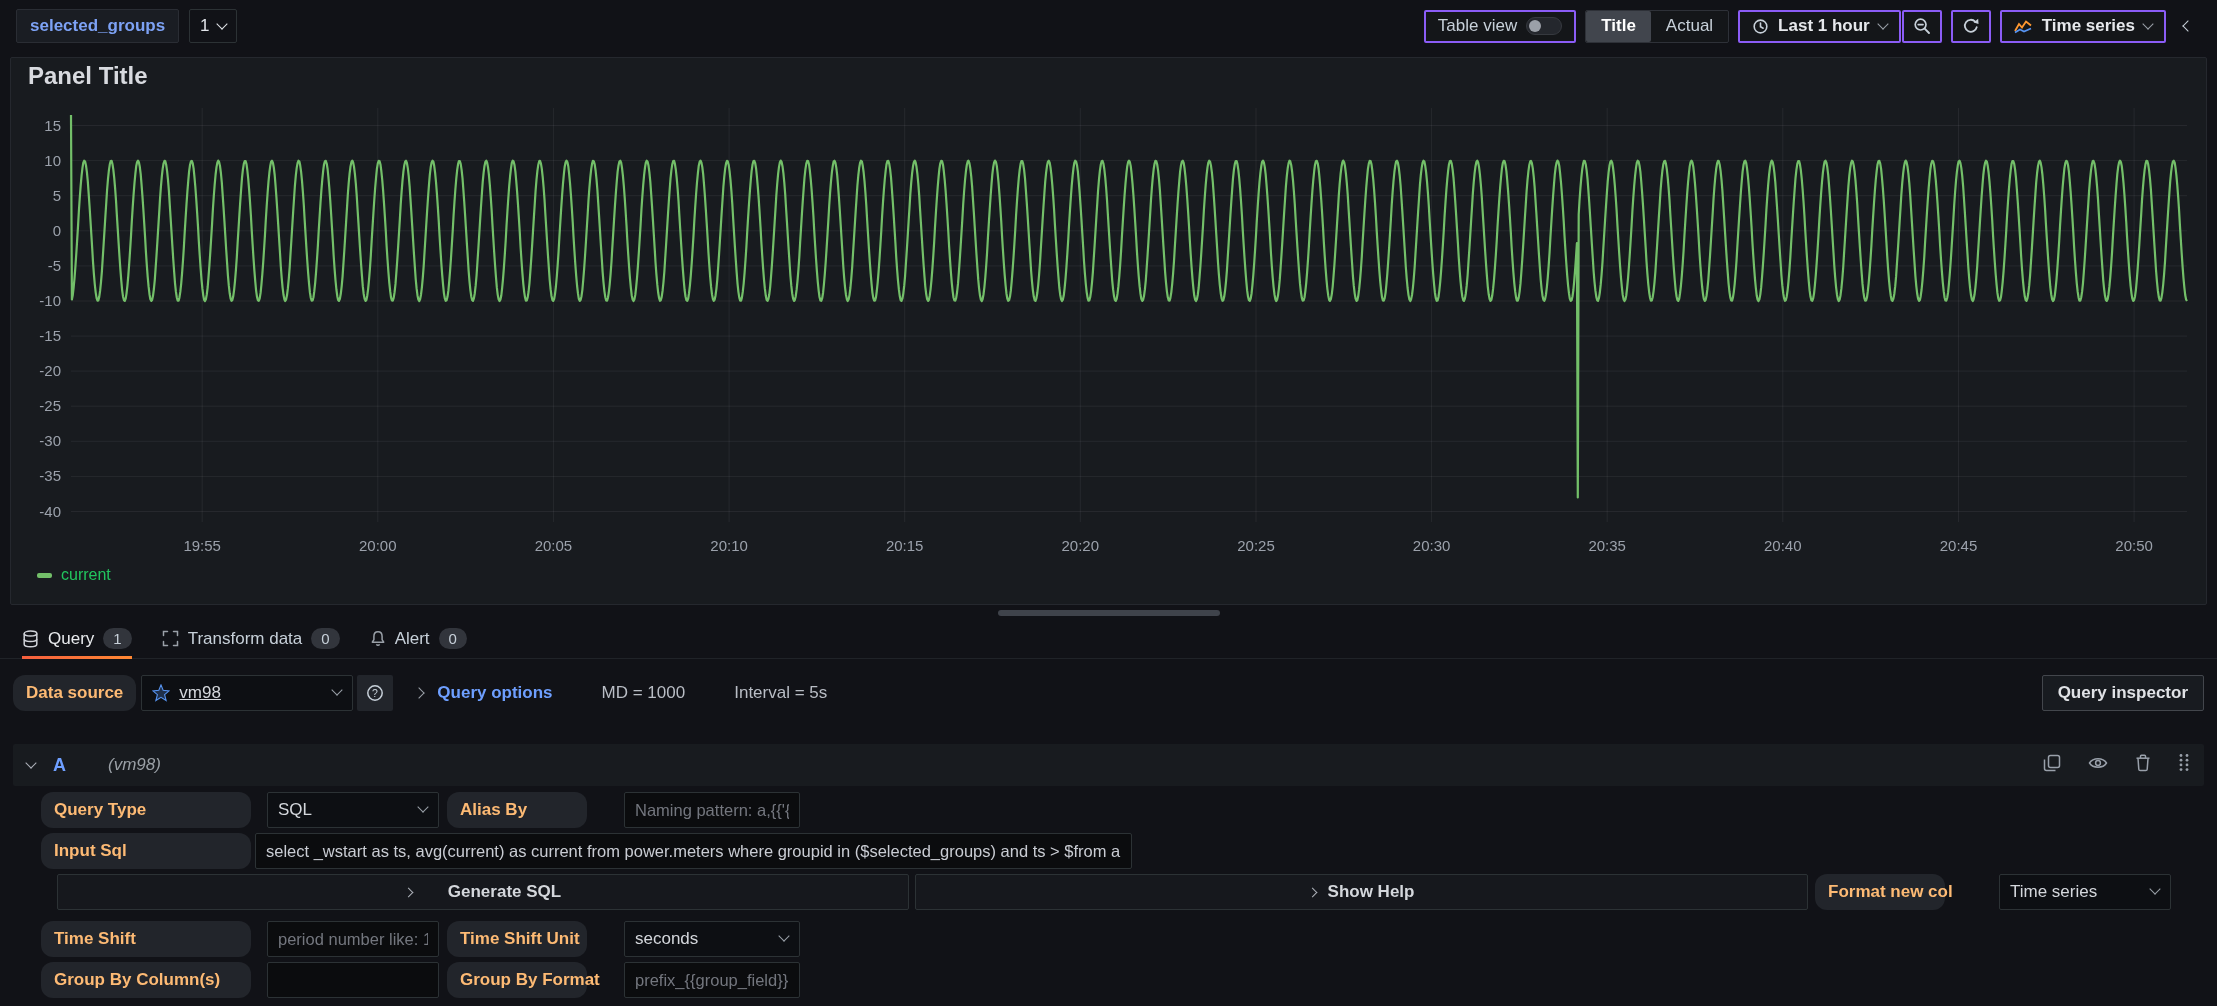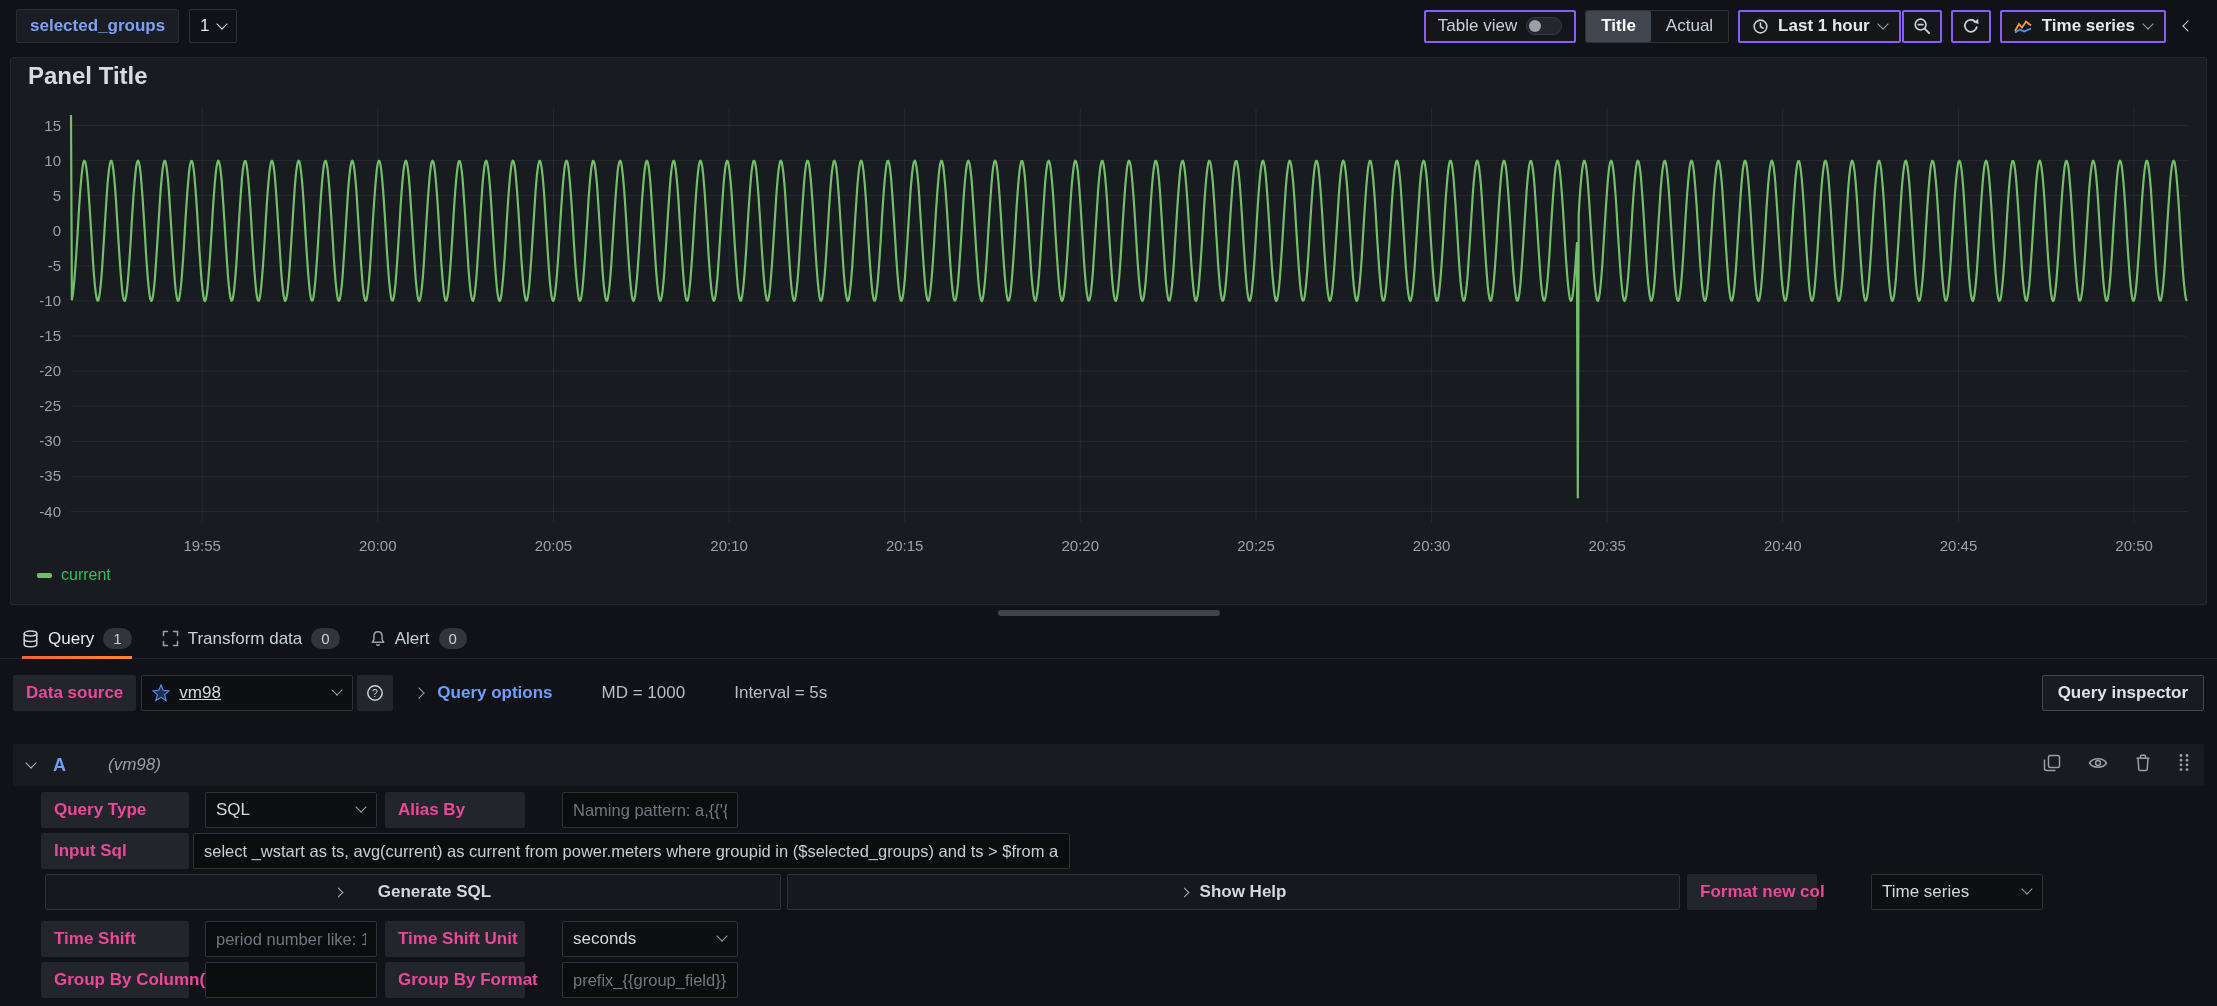--- a/index.html
+++ b/index.html
@@ -59,22 +59,22 @@
   .tabs { margin-top:3px; height:40px; display:flex; align-items:stretch; gap:30px;
           padding:0 0 0 22px; border-bottom:1px solid #202328; }
   .tab { display:flex; align-items:center; gap:9px; color:#c7d0d9; position:relative; }
   .tab.active { color:#e9ebee; }
   .tab.active::after { content:""; position:absolute; left:0; right:0; bottom:-1px; height:3px;
                        background:linear-gradient(90deg,#F55F3E 0%,#FF8833 100%); }
   .badge { background:#32353c; border-radius:11px; padding:2px 10px; font-size:15px; color:#c7d0d9; }
 
   
   .ds-row { margin:16px 13px 0; display:flex; align-items:center; height:36px; }
-  .field-label { background:#22252b; color:#ec4899; font-weight:600; display:flex; align-items:center;
-                 padding:0 13px; border-radius:2px; height:36px; white-space:nowrap; }
+  .field-label { background:#22252b; color:#fdba74; font-weight:600; display:flex; align-items:center;
+                 padding:0 13px; border-radius:12px; height:36px; white-space:nowrap; }
   .select { position:relative; display:flex; align-items:center; gap:9px; background:#0d0f13;
             border:1px solid #2c3235; border-radius:2px; height:36px; padding:0 30px 0 10px; color:#d4d7dc; }
   .select .chev { position:absolute; right:11px; top:14px; color:#9aa0a8; }
   .ds-select { width:212px; margin-left:5px;text-decoration:underline; }
   .help-btn { width:36px; height:36px; margin-left:4px; background:#22252b; border-radius:2px;
               display:flex; align-items:center; justify-content:center; }
   .qopts { display:flex; align-items:center; gap:12px; margin-left:22px; }
   .qopts .chev { color:#9aa0a8; margin-right:2px; }
   .link-blue { color:#6e9fff; font-weight:600; }
   .dim-text { color:#b9bdc5; margin-left:14px;padding-left:23px; }
@@ -85,35 +85,35 @@
   .q-header { margin:33px 13px 0; height:42px; background:#181b1f; border-radius:2px;
               display:flex; align-items:center; padding:0 14px; }
   .q-header .chev { color:#aeb2ba; }
   .refid { color:#6e9fff; font-weight:700; margin-left:18px; font-size:18px; }
   .ds-name { font-style:italic; color:#9aa0a6; margin-left:42px; }
   .q-actions { margin-left:auto; display:flex; align-items:center; gap:27px; color:#99a0aa; }
 
   .q-form { margin:6px 13px 0; }
   .q-row { display:flex; align-items:stretch; height:36px; margin-bottom:5px; padding-left:28px; }
   .q-row.spaced { margin-top:11px; }
-  .lbl1 { width:148px; }
+  .lbl1 { width:210px; }
   .lbl2 { width:140px; margin-left:8px; }
   .fld  { background:#0b0c0e; border:1px solid #2c3235; border-radius:2px; color:#c9ccd3;
           font: 16.5px "Liberation Sans", sans-serif; padding:0 10px; }
   .fld::placeholder { color:#73767e; opacity:1; }
   input.fld { outline:none; }
   .w-sel1 { width:172px; margin-left:16px; }
   .w-in1  { width:176px; margin-left:37px; }
   .w-sql  { width:877px; margin-left:4px; }
   .sel    { background:#0d0f13; }
   .collapse-box { border:1px solid #2c3235; background:#16181d; border-radius:2px;
                   display:flex; align-items:center; justify-content:center; gap:12px;
                   color:#d4d7dc; font-weight:600; }
   .collapse-box .chev { color:#aeb2ba; width:7px; height:7px; }
-  .gen-box  { width:736px; margin-left:4px;gap:36px; }
+  .gen-box  { width:852px; margin-left:16px;gap:36px; }
   .help-box { width:893px; margin-left:6px; }
   .fmt-lbl  { width:130px; margin-left:7px; }
   .fmt-sel  { width:172px; margin-left:54px; }
 </style>
 </head>
 <body>
 
 <div class="topbar">
   <div class="left">
     <button class="var-chip">selected_groups</button>

